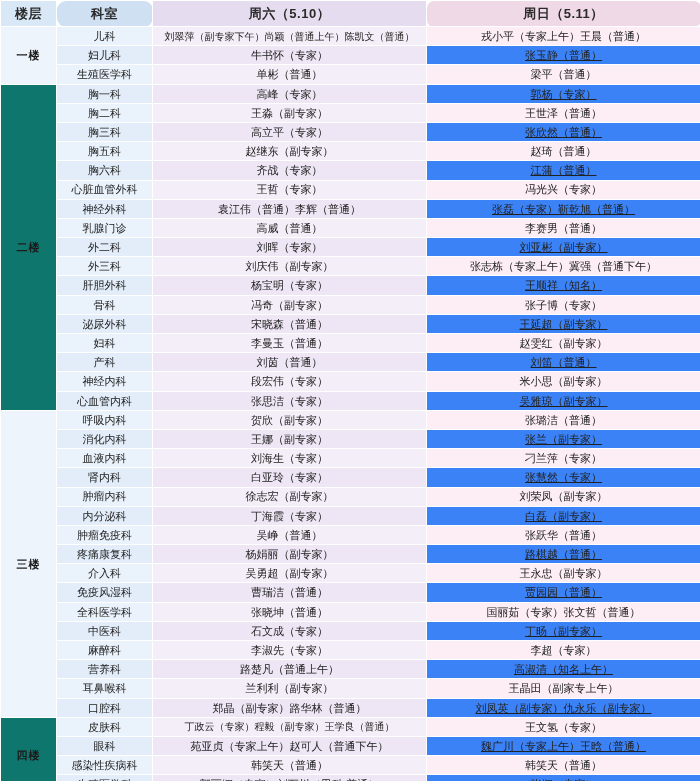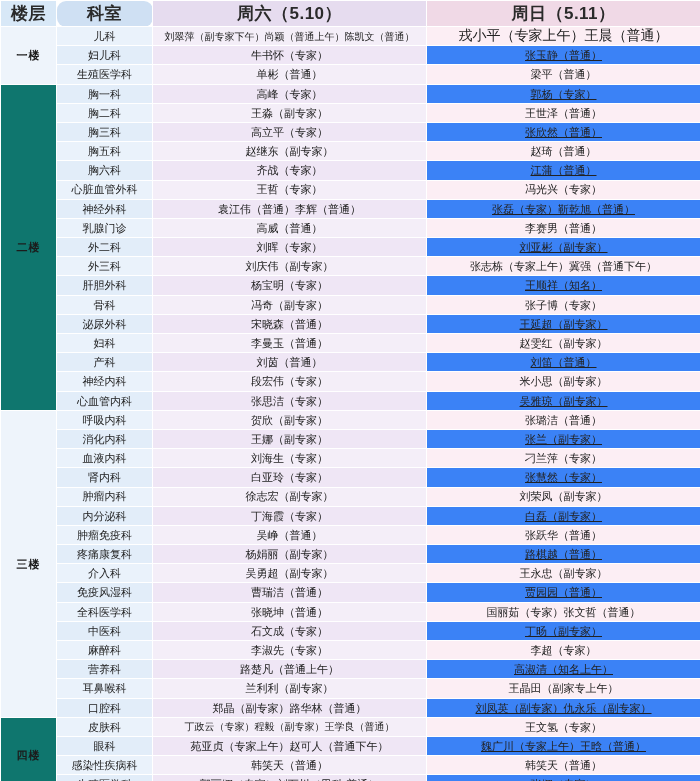--- a/index.html
+++ b/index.html
@@ -16,32 +16,32 @@
     width: 700px;
     border-collapse: collapse;
     table-layout: fixed;
   }
   table.schedule col.c-floor { width: 56px; }
   table.schedule col.c-dept  { width: 96px; }
   table.schedule col.c-day   { width: 274px; }
 
   thead th {
     height: 26px;
-    font-size: 17px;
+    font-size: 13px;
     font-weight: bold;
     color: #2a2a2a;
     text-align: center;
     vertical-align: middle;
     border: 1px solid #ffffff;
     letter-spacing: 0.5px;
   }
   th.h-floor { background: #d8e8f7; }
   th.h-dept  { background: #cfe0f3; border-radius: 9px; }
   th.h-sat   { background: #e6dcef; }
-  th.h-sun   { background: #f0d9e6; }
+  th.h-sun   { background: #f0d9e6; border-radius: 7px; }
 
   tbody td {
     height: 19.2px;
     font-size: 11px;
     text-align: center;
     vertical-align: middle;
     border: 1px solid #ffffff;
     line-height: 1.12;
     padding: 0 1px;
     overflow: hidden;
@@ -61,21 +61,21 @@
     font-size: 11px;
   }
   td.sat { background: #f4eef8; }
   td.sun { background: #fceef4; }
   tbody tr.stripe td.dept { background: #e2edf9; }
   tbody tr.stripe td.sat  { background: #efe6f5; }
   tbody tr.stripe td.sun  { background: #3b82f6; text-decoration: underline; }
   td.two-line {
     white-space: normal;
     line-height: 1.1;
-    font-size: 14px;
+    font-size: 11px;
   }
   td.small { font-size: 10px; }
 </style>
 </head>
 <body>
 
 <table class="schedule">
   <colgroup>
     <col class="c-floor">
       <col class="c-dept">

